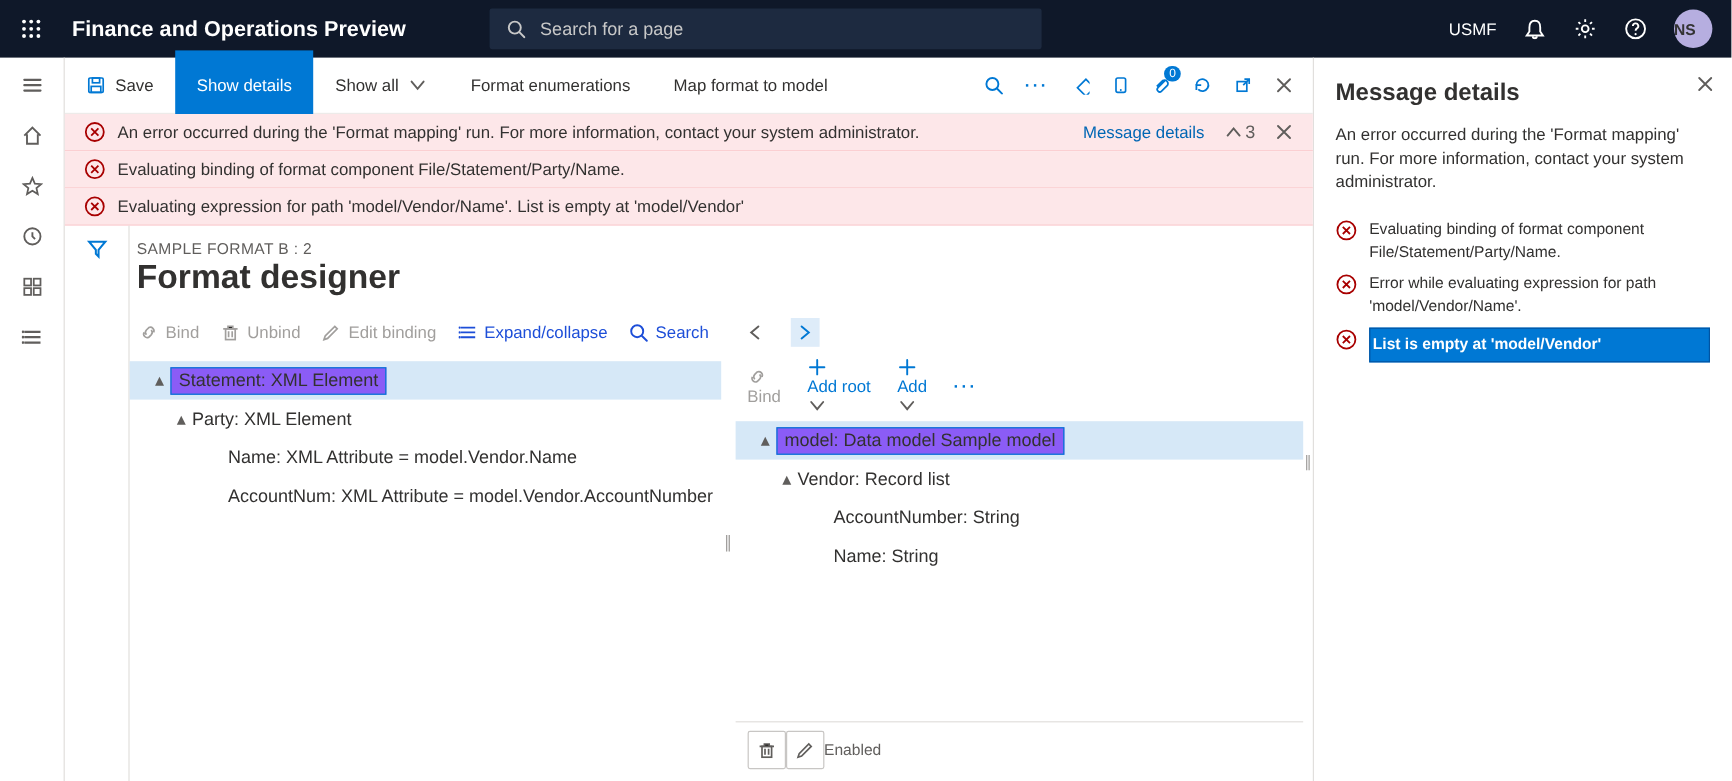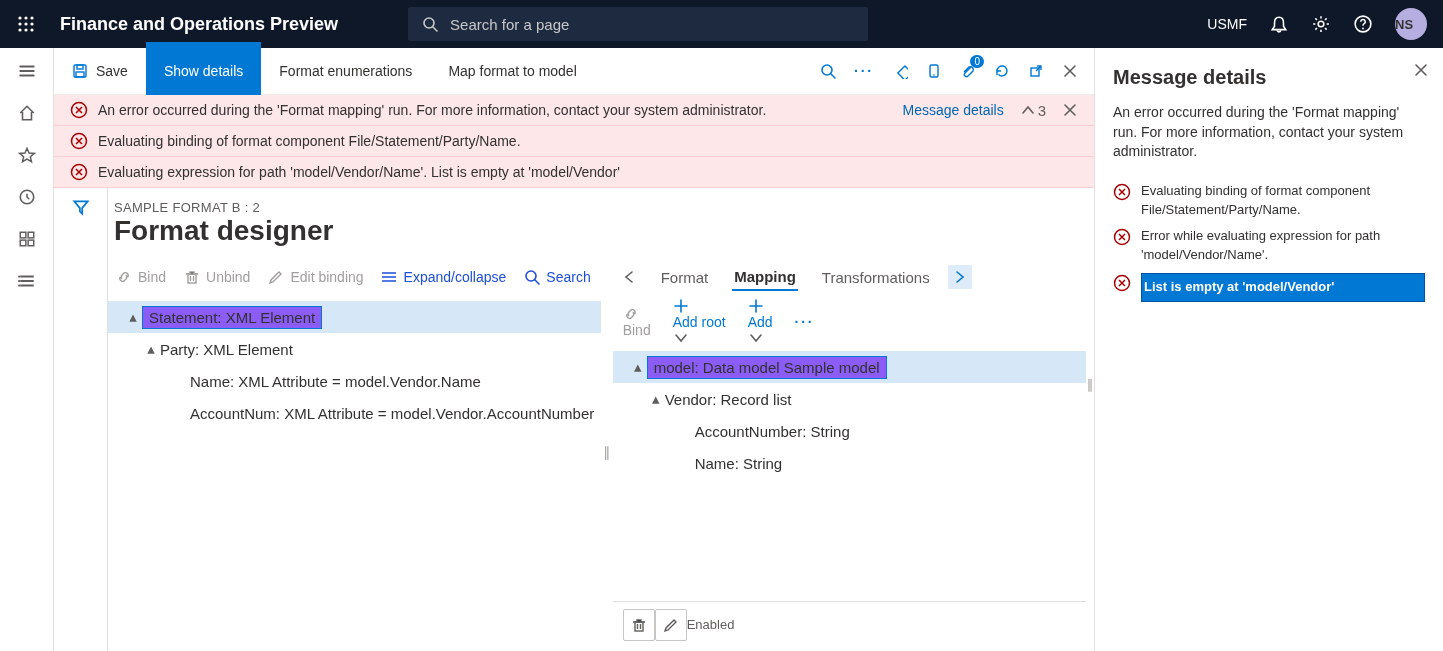--- a/index.html
+++ b/index.html
@@ -280,20 +280,26 @@
       <div class="cmd save">
         <svg viewBox="0 0 16 16" style="color:#0078d4">
             <use href="#i-save"></use>
           </svg>
         <span>Save</span>
       </div>
       <div class="cmd active">
         <span>Show details</span>
       </div>
       <div class="cmd">
+        <span>Show all</span>
+        <svg class="ico16" viewBox="0 0 16 16" style="color:#605e5c">
+            <use href="#i-chev-down"></use>
+          </svg>
+      </div>
+      <div class="cmd">
         <span>Format enumerations</span>
       </div>
       <div class="cmd">
         <span>Map format to model</span>
       </div>
       <div class="cmdright">
         <span>
             <svg class="ico16" viewBox="0 0 16 16">
               <use href="#i-search"></use>
             </svg>
@@ -435,25 +441,20 @@
           </div>
           <div class="split-handle">∥</div>
 
           <div class="pane" style="flex:0.98">
             <div class="pane-toolbar" style="justify-content:flex-start;padding-left:4px">
               <div class="tab-nav plain">
                   <svg class="ico16" viewBox="0 0 16 16">
                     <use href="#i-chev-left"></use>
                   </svg>
                 </div>
-              <div class="tabs">
-                <span class="tab">Format</span>
-                <span class="tab active">Mapping</span>
-                <span class="tab" style="overflow:hidden;max-width:110px;text-overflow:clip">Transformations</span>
-              </div>
               <div class="tab-nav">
                   <svg class="ico16" viewBox="0 0 16 16">
                     <use href="#i-chev-right"></use>
                   </svg>
                 </div>
             </div>
             <div class="mapping-toolbar">
               <span class="act"><svg class="ico16" viewBox="0 0 16 16">
                     <use href="#i-link"></use>
                   </svg><span>Bind</span></span>

